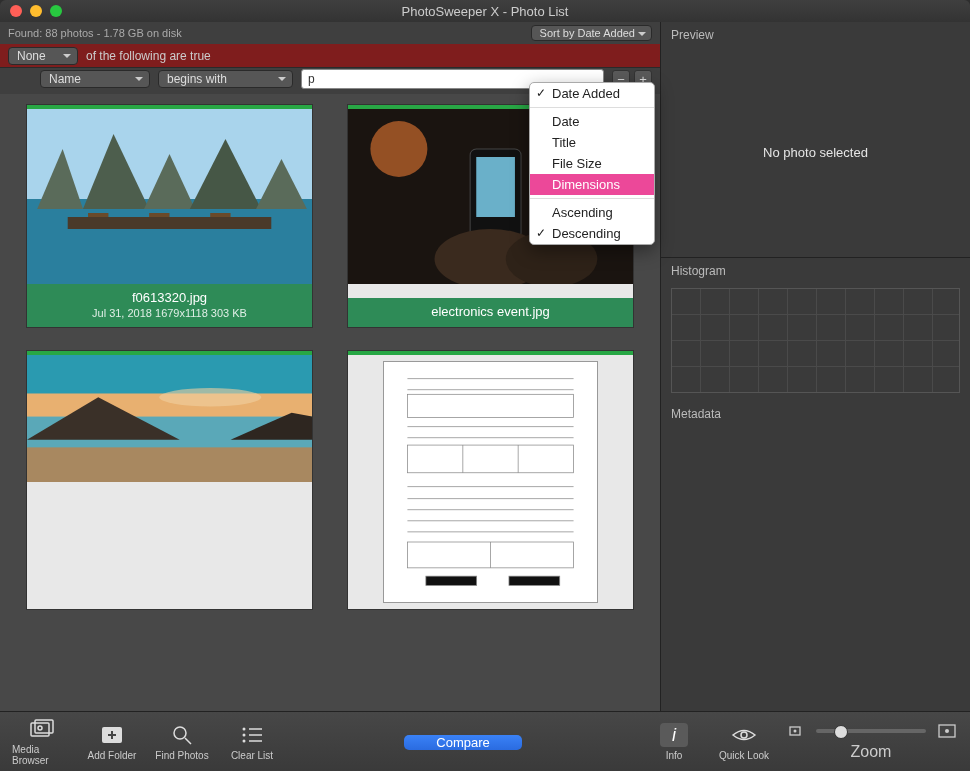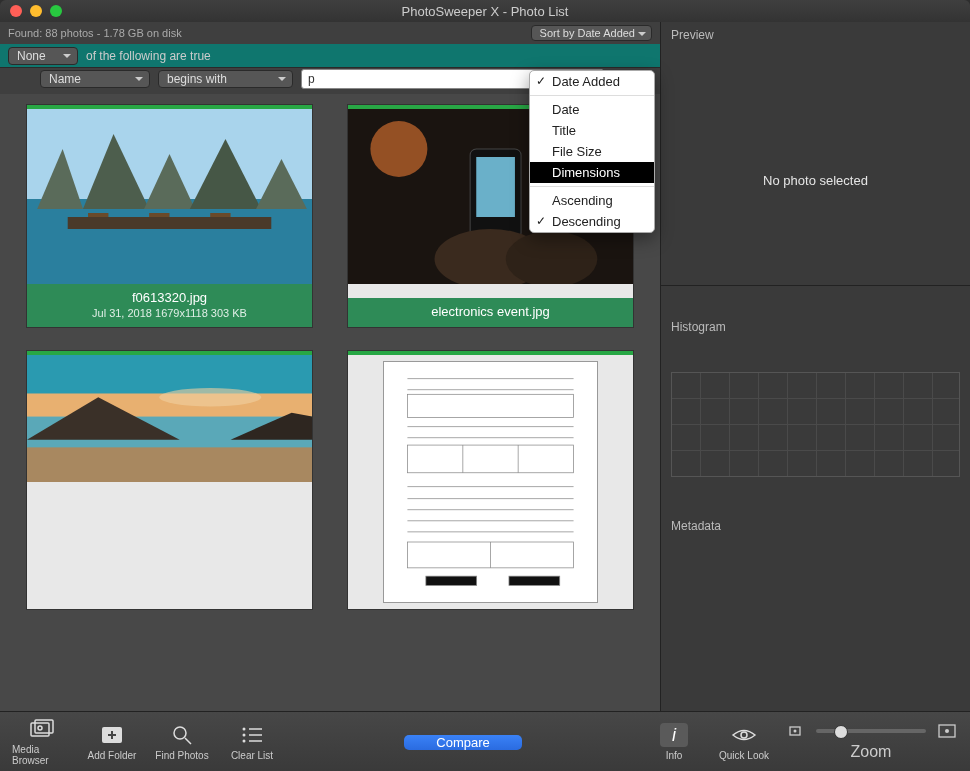--- a/index.html
+++ b/index.html
@@ -10,28 +10,28 @@
   .traffic { display:flex; gap:8px; padding-left:10px; }
   .traffic span { width:12px; height:12px; border-radius:50%; display:block; }
   .t-close { background:#ff5f57; }
   .t-min { background:#ffbd2e; }
   .t-max { background:#28c840; }
   .titlebar .title { position:absolute; left:0; right:0; text-align:center; font-size:13px; color:#ccc; pointer-events:none; }
 
   
   .main { display:flex; height: calc(100% - 22px - 60px); }
   .left { width: 660px; background:#484848; display:flex; flex-direction:column; position:relative; }
-  .right { flex:1; background:#3a3a3a; display:flex; flex-direction:column; border-left:1px solid #222;gap:28px; }
+  .right { flex:1; background:#3a3a3a; display:flex; flex-direction:column; border-left:1px solid #222; }
 
   
   .statusbar { height:22px; display:flex; align-items:center; justify-content:space-between; padding:0 8px; font-size:11px; color:#aaa; background:#3f3f3f; }
   .sortbtn { background:#565656; border:1px solid #2a2a2a; border-radius:4px; color:#ddd; font-size:11px; padding:1px 16px 1px 8px; position:relative; }
   .sortbtn::after { content:""; position:absolute; right:5px; top:6px; border:4px solid transparent; border-top-color:#ccc; }
 
-  .filterrow { height:24px; display:flex; align-items:center; padding:0 8px; gap:8px; background:#0f766e; font-size:12px; color:#ccc; border-bottom:1px solid #2a2a2a; }
+  .filterrow { height:24px; display:flex; align-items:center; padding:0 8px; gap:8px; background:#7f1d1d; font-size:12px; color:#ccc; border-bottom:1px solid #2a2a2a; }
   .sel { background:#565656; border:1px solid #2a2a2a; border-radius:4px; color:#ddd; font-size:12px; padding:1px 20px 1px 8px; position:relative; }
   .sel::after { content:""; position:absolute; right:6px; top:50%; margin-top:-2px; border:4px solid transparent; border-top-color:#ccc; }
   .filterrow2 { height:26px; display:flex; align-items:center; padding:0 8px 4px 40px; gap:8px; background:#3f3f3f; }
   .filterrow2 .sel.name { width:110px; }
   .filterrow2 .sel.op { width:135px; }
   .txt { flex:1; background:#fff; border:1px solid #888; border-radius:3px; font-size:12px; padding:2px 6px; color:#333; }
   .pm { display:flex; gap:4px; }
   .pm button { width:18px; height:18px; border-radius:3px; background:#5a5a5a; color:#ddd; border:1px solid #333; font-size:13px; line-height:1; }
 
   
@@ -50,24 +50,24 @@
   
   svg.th { width:100%; height:100%; display:block; }
 
   
   .rsec-title { font-size:12px; color:#bbb; padding:6px 10px; background:#3a3a3a; }
   .preview-box { flex:0 0 210px; display:flex; align-items:center; justify-content:center; color:#e5e5e5; font-size:13px; border-bottom:1px solid #222; }
   .hist-box { height:105px; margin:4px 10px 8px; border:1px solid #555; background:repeating-linear-gradient(to right, transparent 0 28px, #4a4a4a 28px 29px), repeating-linear-gradient(to bottom, transparent 0 25px, #4a4a4a 25px 26px); }
   .meta-box { flex:1; }
 
   
-  .menu { position:absolute; top:48px; right:5px; width:126px; background:#fff; border:1px solid #aaa; border-radius:5px; box-shadow:0 6px 18px rgba(0,0,0,.4); font-size:13px; color:#222; z-index:50; overflow:hidden; }
+  .menu { position:absolute; top:60px; right:5px; width:126px; background:#fff; border:1px solid #aaa; border-radius:5px; box-shadow:0 6px 18px rgba(0,0,0,.4); font-size:13px; color:#222; z-index:50; overflow:hidden; }
   .menu .mi { padding:3px 10px 3px 22px; position:relative; }
   .menu .mi.check::before { content:"✓"; position:absolute; left:6px; top:3px; font-size:12px; }
-  .menu .mi.hl { background:#000000; color:#fff; }
+  .menu .mi.hl { background:#ec4899; color:#fff; }
   .menu hr { border:none; border-top:1px solid #ddd; margin:3px 0; }
 
   
   .toolbar { height:60px; background:linear-gradient(#474747,#3a3a3a); border-top:1px solid #222; display:flex; align-items:center; padding:0 12px; gap:10px; }
   .tbtn { display:flex; flex-direction:column; align-items:center; gap:3px; color:#ccc; font-size:10px; width:60px; }
   .tbtn .ic { width:28px; height:24px; display:flex; align-items:center; justify-content:center; }
   .tbtn svg { stroke:#ddd; fill:none; stroke-width:1.5; }
   .tbtn.active .ic { background:#5a5a5a; border-radius:4px; }
   .tbtn.active svg { stroke:#fff; }
   .compare { margin-left:auto; margin-right:auto; }

